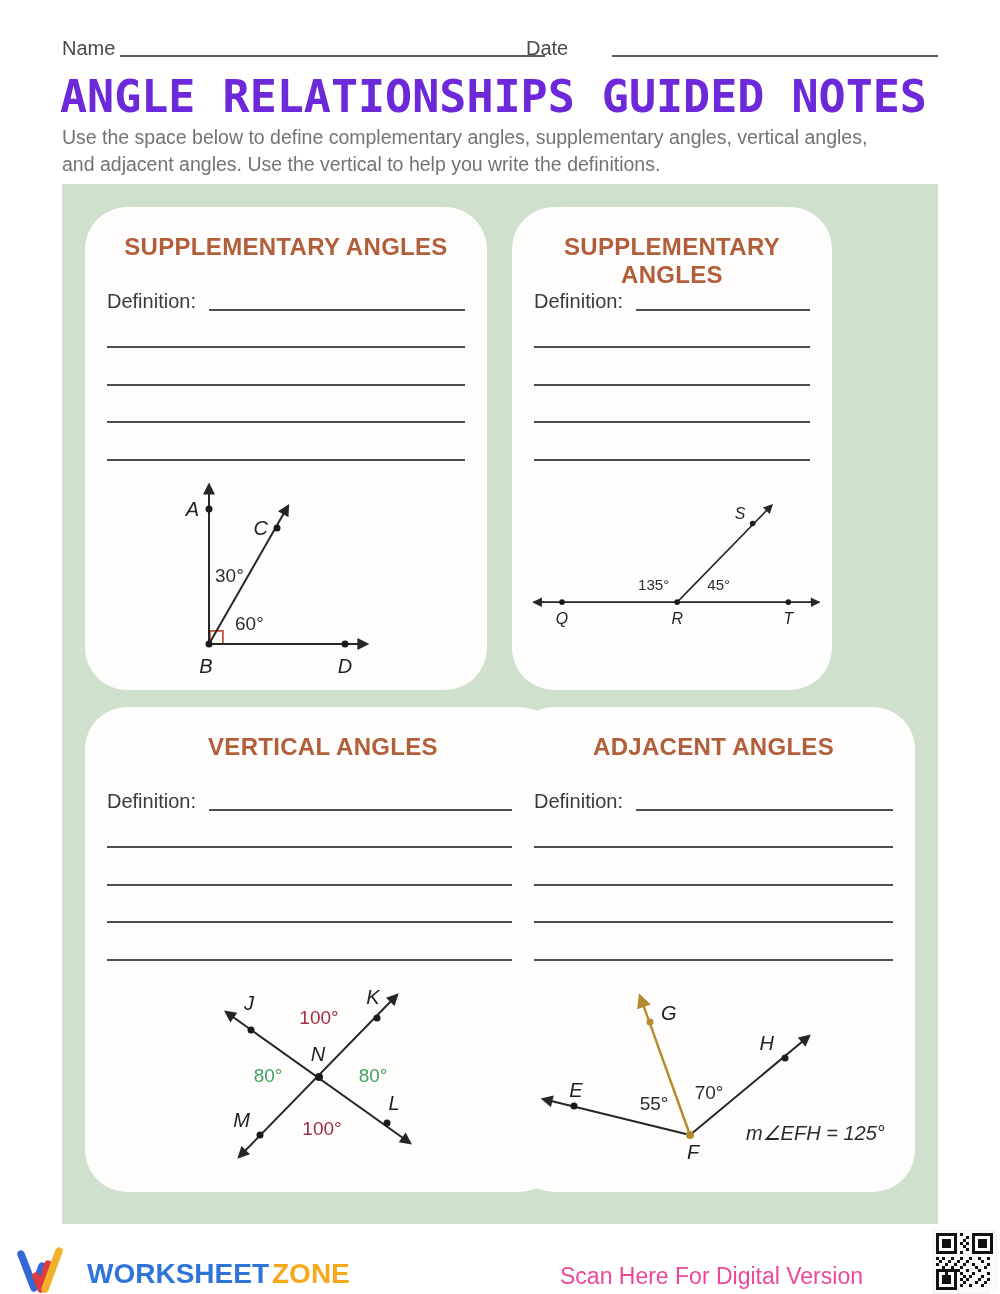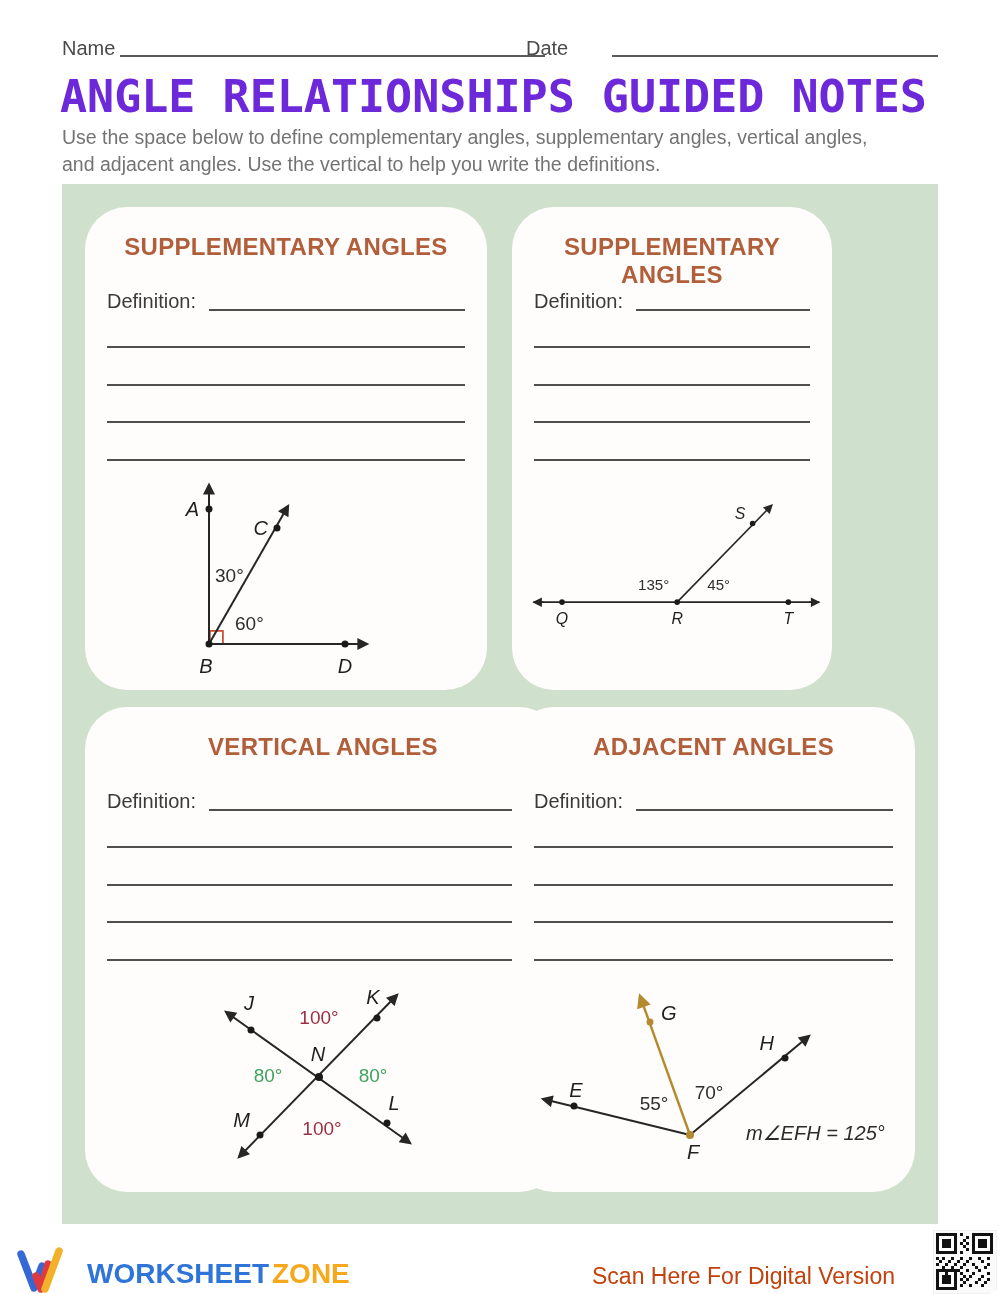--- a/index.html
+++ b/index.html
@@ -42,21 +42,21 @@
   .ang { font-family:"Liberation Sans", sans-serif; font-size:19px; fill:#2e2e2e; }
   .ang-maroon { fill:#9c3043; }
   .ang-green  { fill:#3fa25f; }
   .note { font-family:"Liberation Sans", sans-serif; font-style:italic; font-size:20px; fill:#2b2b2b; }
   .mid { text-anchor:middle; } .end { text-anchor:end; }
 
   
   .logo-mark { position:absolute; left:14px; top:1244px; }
   .logo-text { position:absolute; left:87px; top:1258px; font-size:28px; font-weight:bold; letter-spacing:0; white-space:nowrap; }
   .logo-worksheet { color:#2e74d9; } .logo-zone { color:#f6a81c; margin-left:3px; }
-  .scan-text { position:absolute; left:592px; top:1263px; font-size:23px; color:#c2410c; }
+  .scan-text { position:absolute; left:560px; top:1263px; font-size:23px; color:#ec4899; }
   .qr { position:absolute; left:933px; top:1230px; }
 </style>
 </head>
 <body>
 
 <div class="page">
 
   <span class="name-label">Name</span>
   <div class="name-line"></div>
   <span class="date-label">Date</span>

